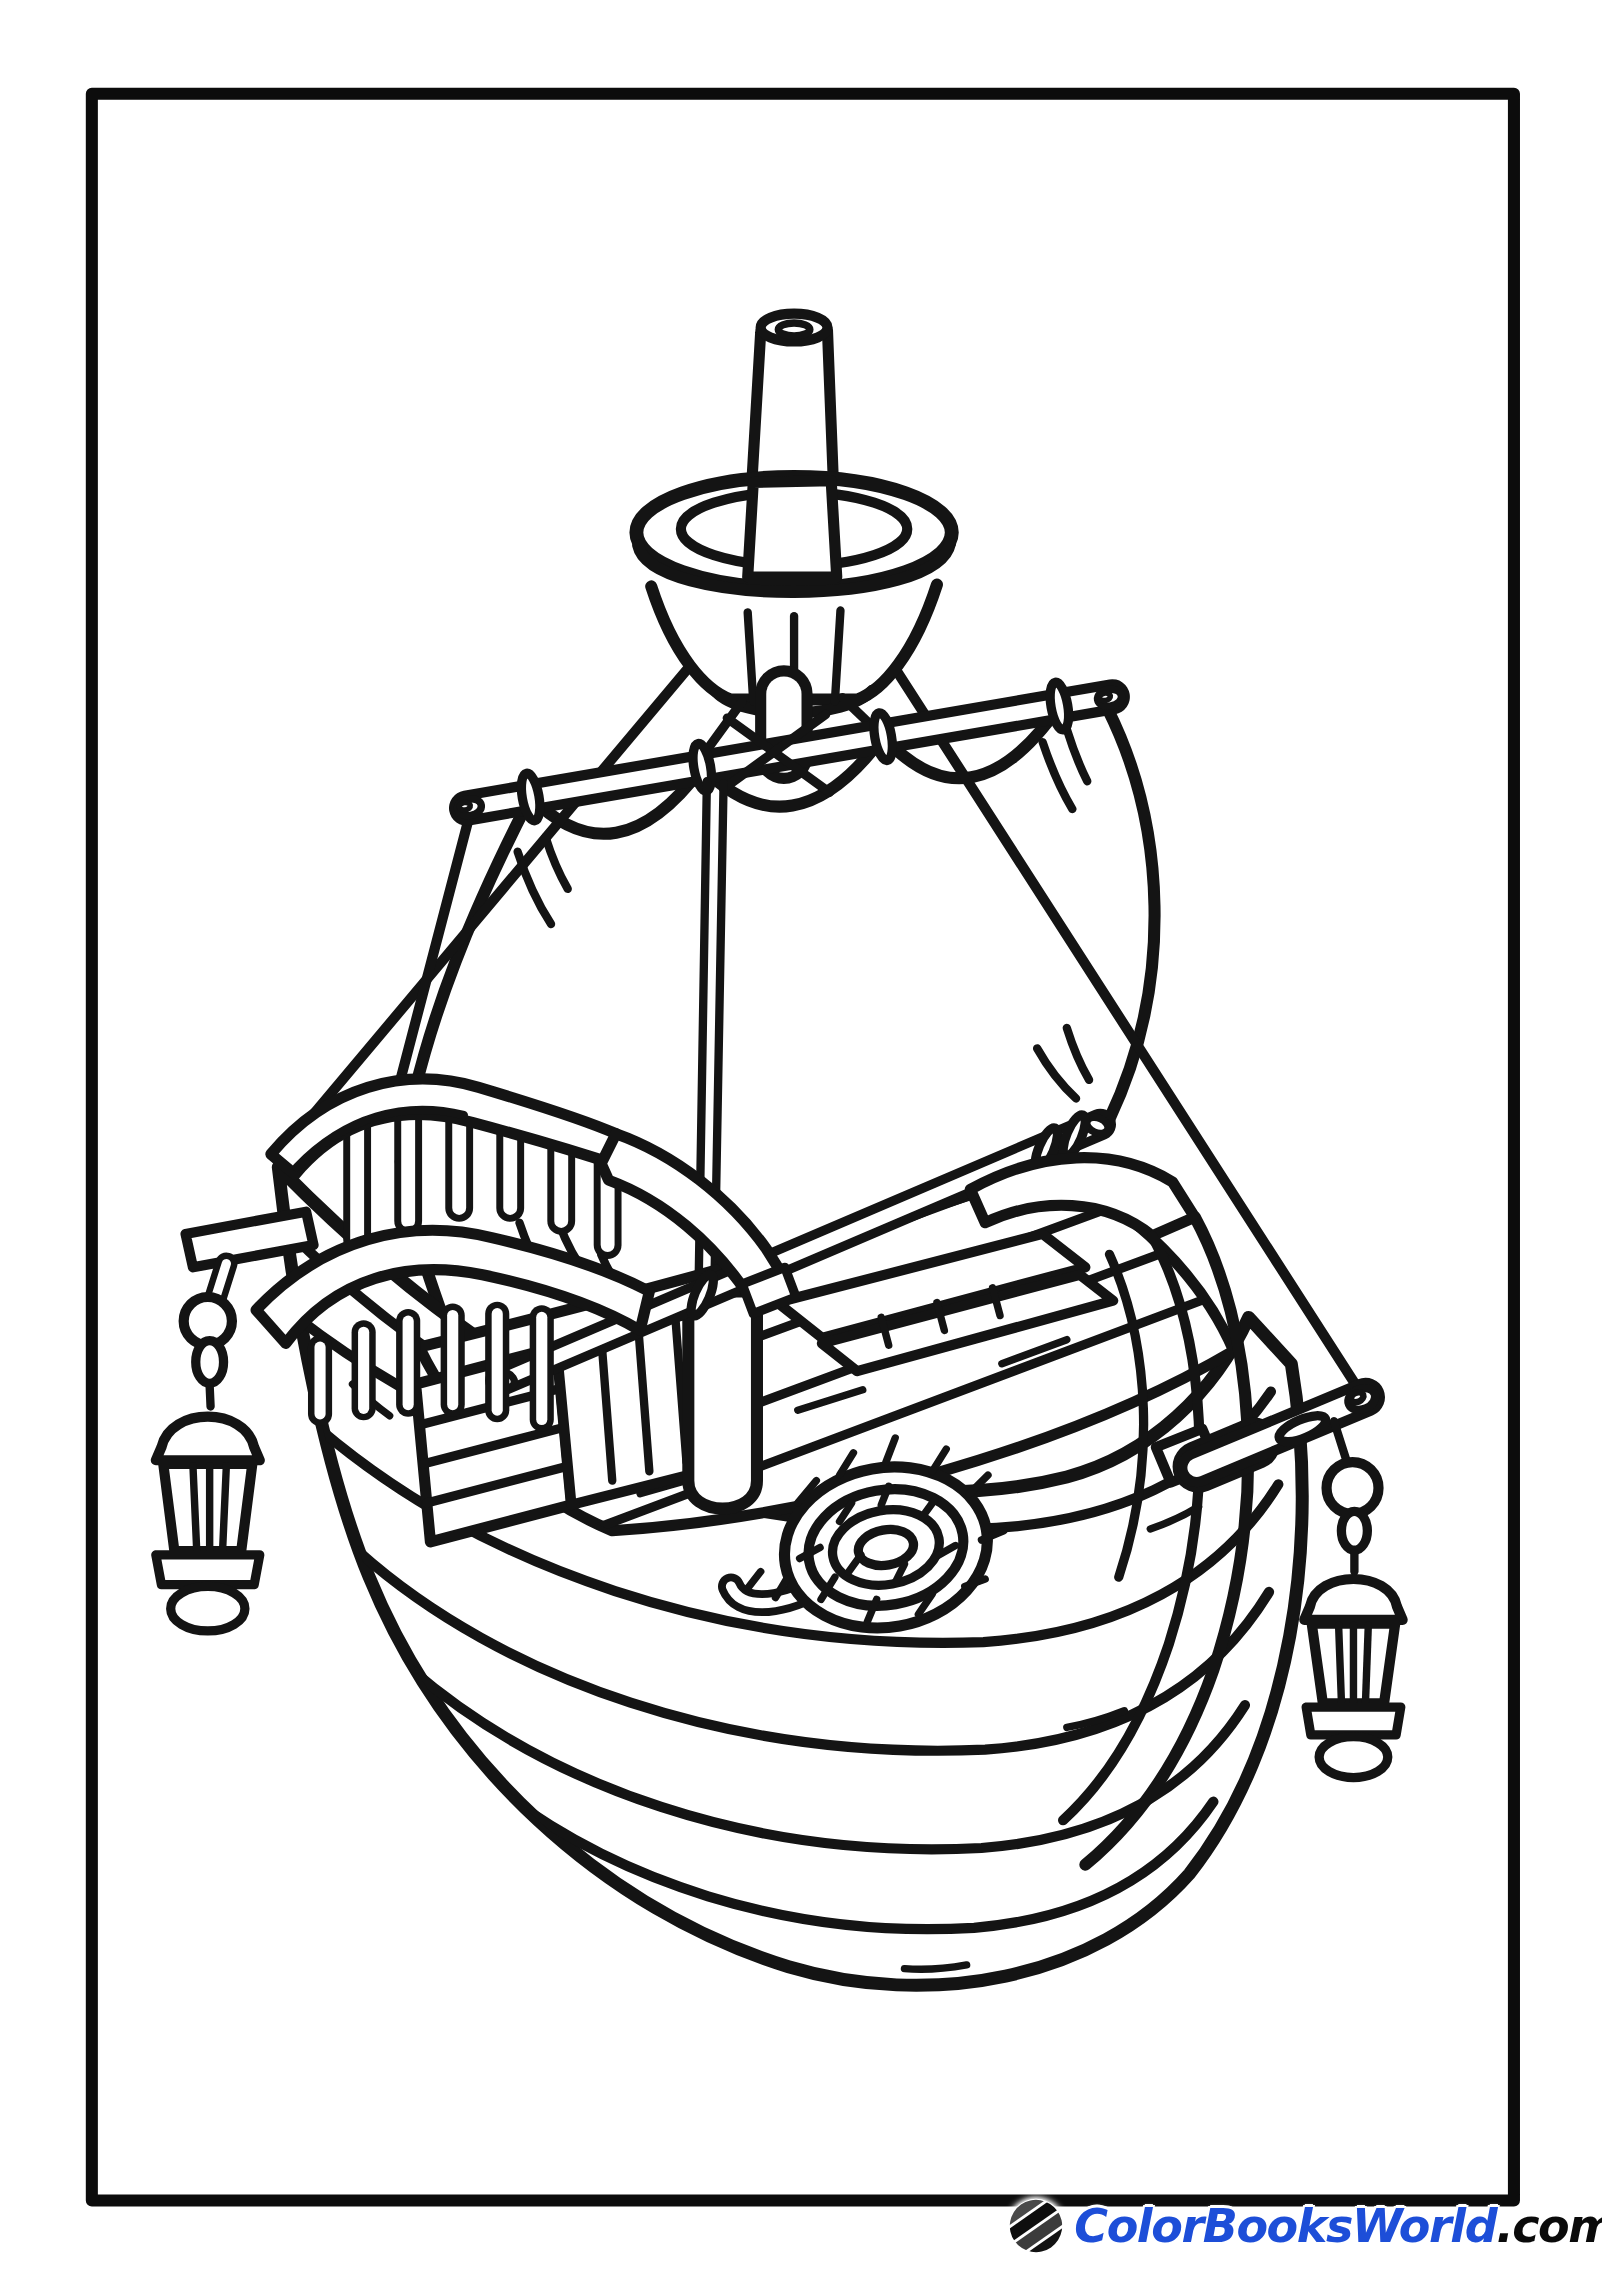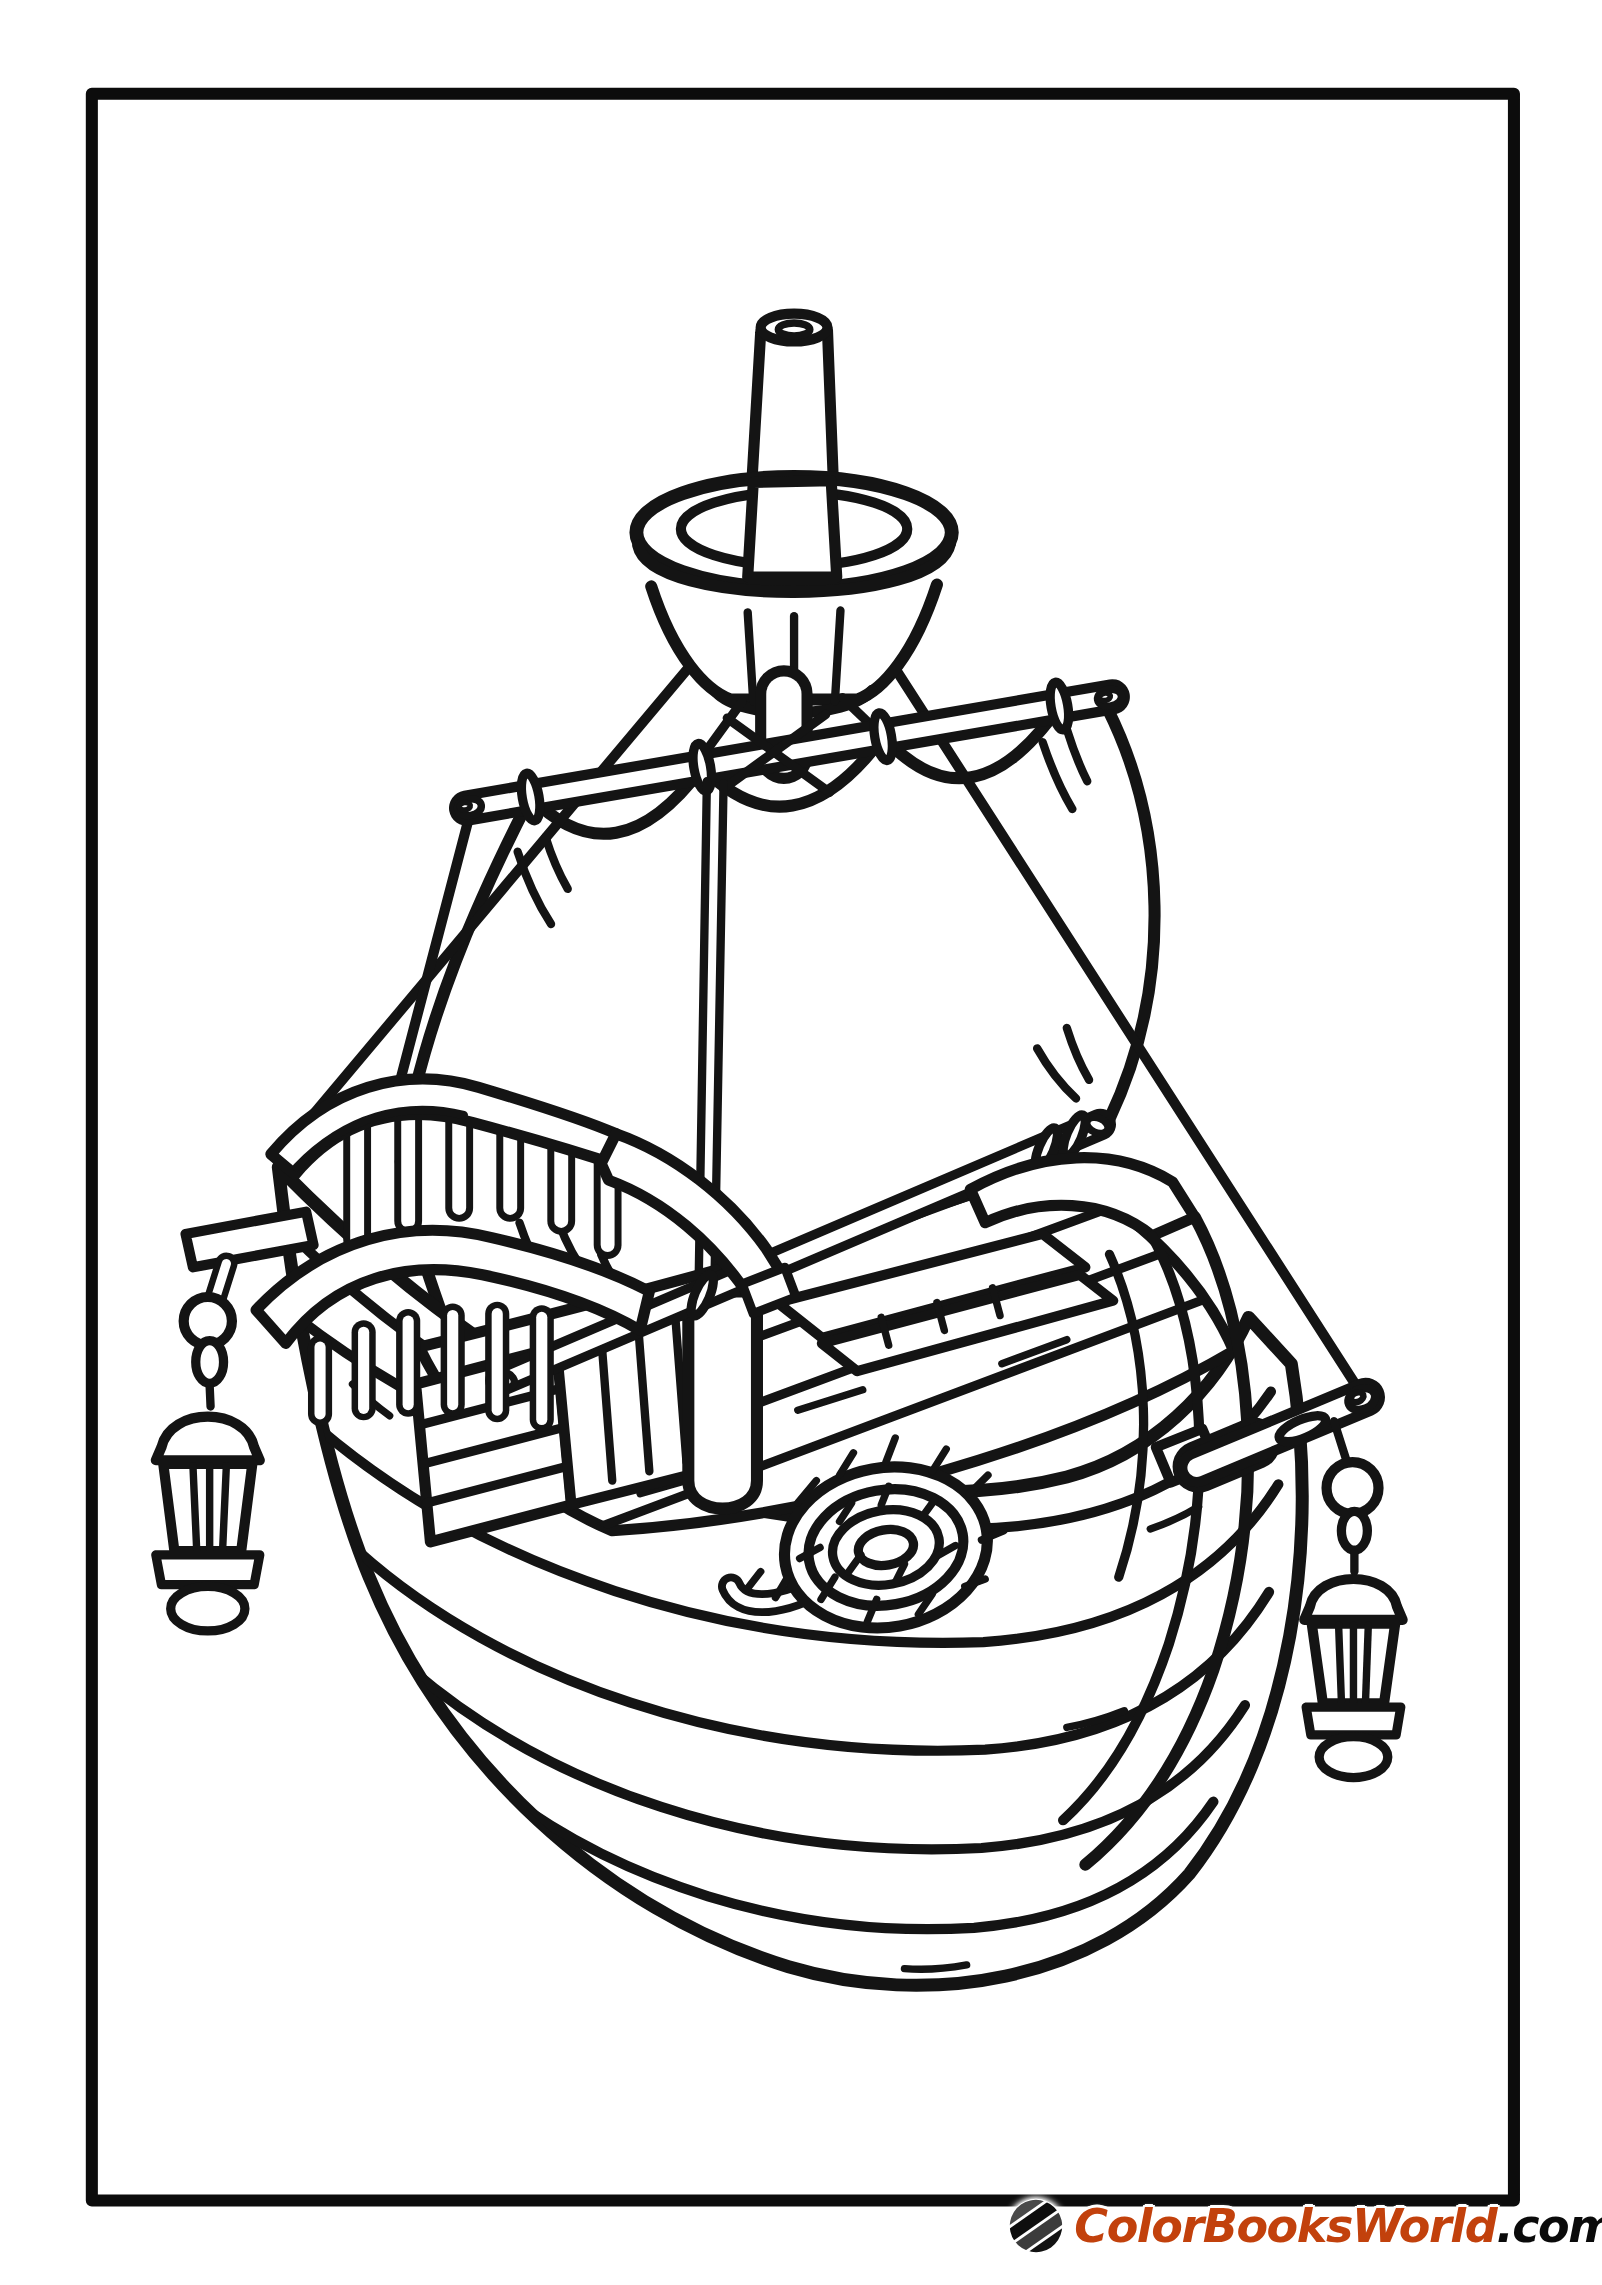--- a/index.html
+++ b/index.html
@@ -3,21 +3,21 @@
 <meta charset="utf-8">
 <style>
   html,body{margin:0;padding:0;background:#fff;}
   .page{position:relative;width:1603px;height:2286px;background:#ffffff;overflow:hidden;
         font-family:"DejaVu Sans","Liberation Sans",sans-serif;}
   .art{position:absolute;left:0;top:0;width:1603px;height:2286px;}
   .watermark{position:absolute;left:1007px;top:2187px;height:78px;display:flex;align-items:center;gap:9.3px;z-index:5;}
   .wm-logo{width:58px;height:58px;flex:0 0 auto;filter:drop-shadow(0 0 3.7px #fff) drop-shadow(0 0 1.9px #fff);}
   .wm-text{font-size:46px;font-weight:bold;font-style:italic;letter-spacing:-1.4px;white-space:nowrap;
            text-shadow:0 0 2.8px #fff,0 0 5.6px #fff,1.9px 1.9px 0 #fff,-1.9px 1.9px 0 #fff,1.9px -1.9px 0 #fff,-1.9px -1.9px 0 #fff,0 2.8px 0 #fff,0 -2.8px 0 #fff,2.8px 0 0 #fff,-2.8px 0 0 #fff;}
-  .wm-site{color:#c2410c;}
+  .wm-site{color:#1d4ed8;}
   .wm-tld{color:#0a0a0a;}
 </style>
 </head>
 <body>
 
 <div class="page">
 
   <svg class="art" viewBox="0 0 1728 2464" fill="none" stroke-linecap="round" stroke-linejoin="round">
 
     <rect x="99" y="101" width="1533" height="2271" stroke="#0c0c0c" stroke-width="13"></rect>

